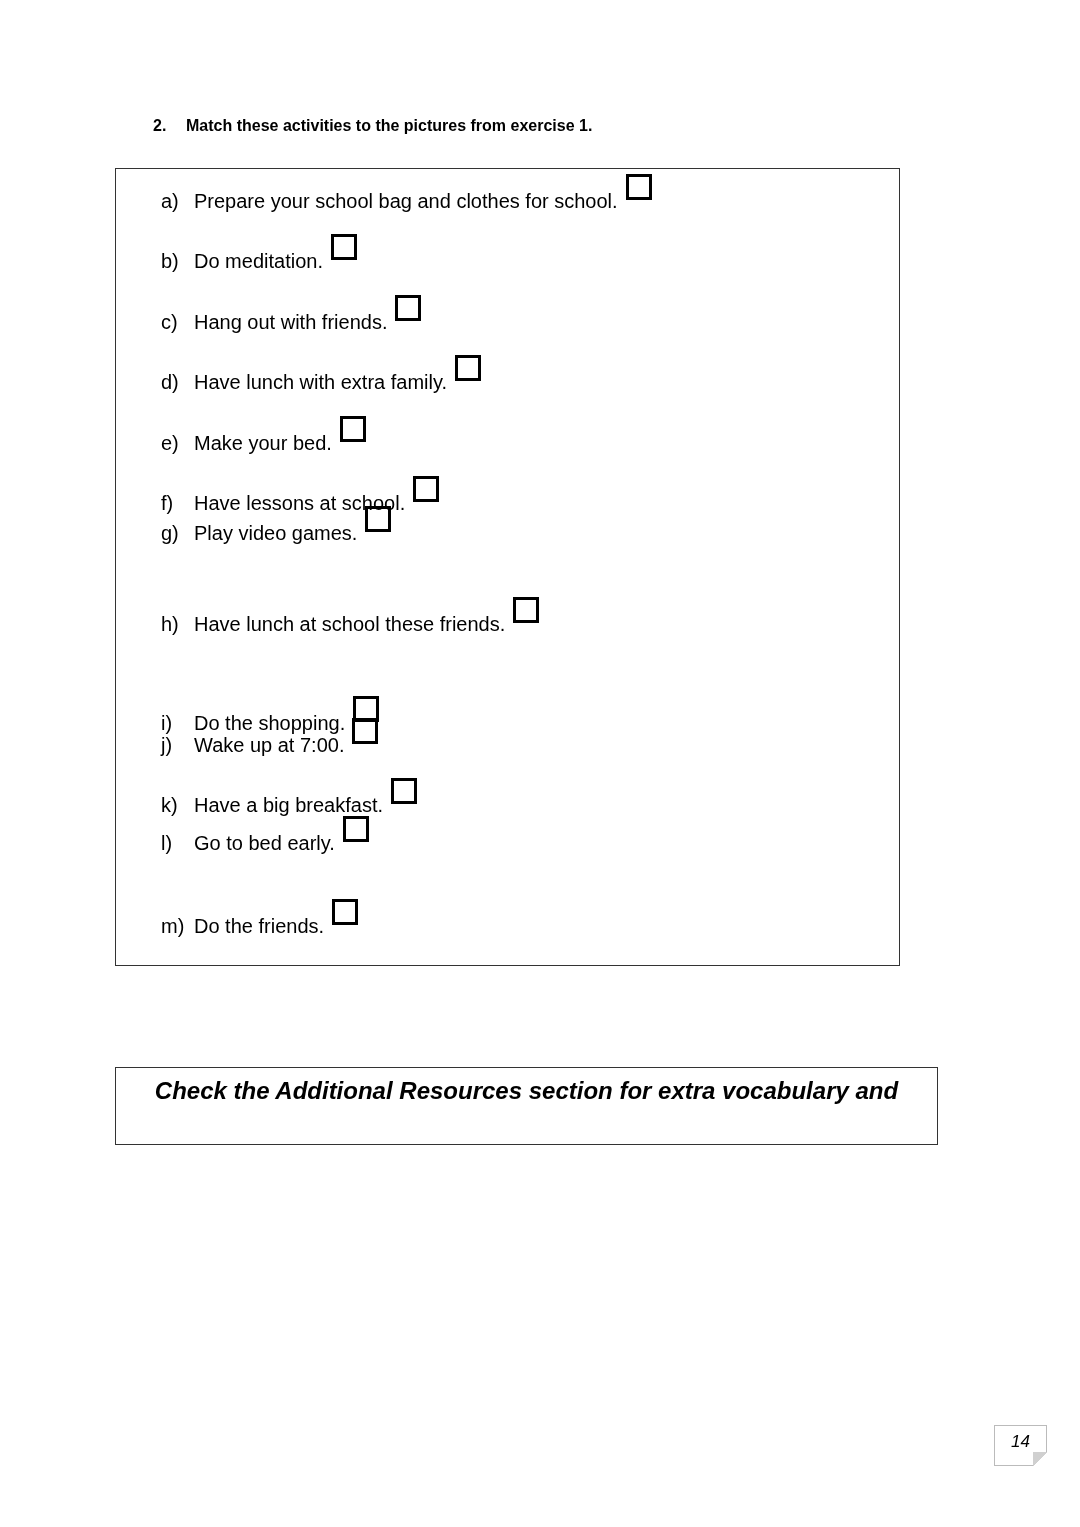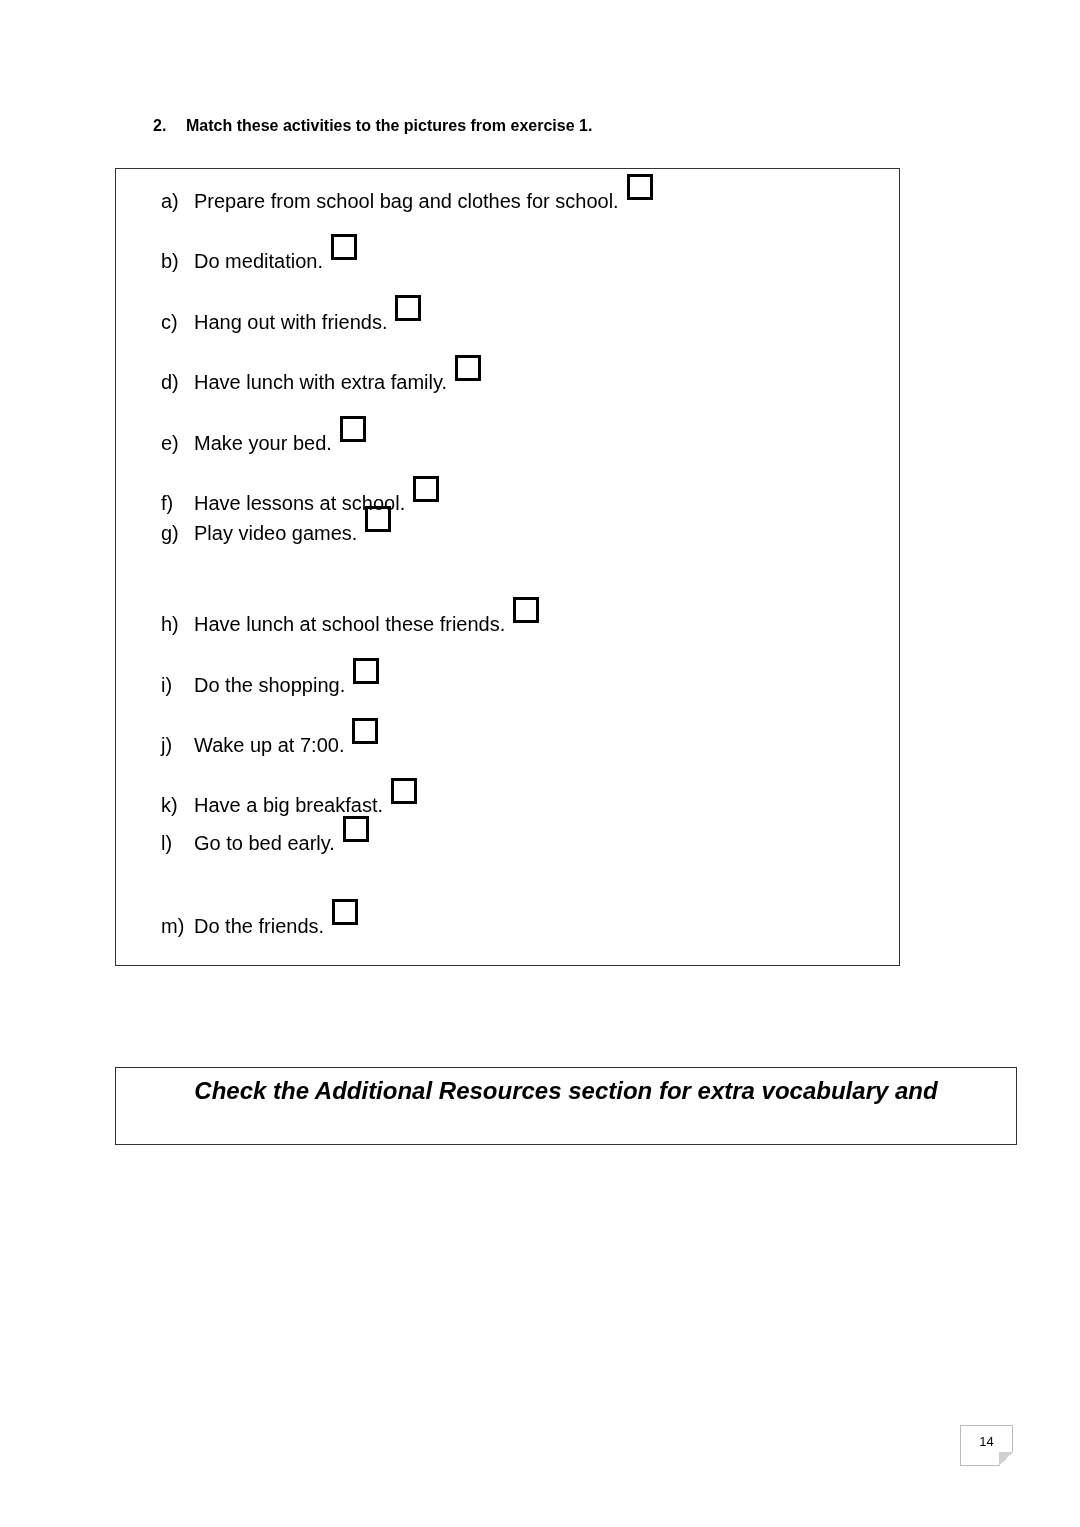--- a/index.html
+++ b/index.html
@@ -6,48 +6,48 @@
   body { width:1080px; height:1527px; position:relative; overflow:hidden;
          font-family:"Liberation Sans", sans-serif; color:#000; }
   .heading { position:absolute; left:153px; top:117px; font-size:16px; font-weight:bold; white-space:nowrap; }
   .heading .num { display:inline-block; width:33px; }
   .exercise-box { position:absolute; left:115px; top:168px; width:785px; height:798px;
                   border:1.5px solid #333; box-sizing:border-box; }
   .item { position:absolute; left:161px; font-size:20px; white-space:nowrap; height:30px; line-height:30px; }
   .item .letter { display:inline-block; width:33px; }
   .item .checkbox { display:inline-block; width:20px; height:20px; border:3px solid #000;
                     vertical-align:top; margin-left:8px; margin-top:-12px; box-sizing:content-box; }
-  .note-box { position:absolute; left:115px; top:1067px; width:902px; height:78px;
+  .note-box { position:absolute; left:115px; top:1067px; width:823px; height:78px;
               border:1.5px solid #333; box-sizing:border-box; text-align:center;
               font-size:24px; font-weight:bold; font-style:italic; line-height:29px; padding-top:8px; }
   .note-box .excl { font-weight:normal; }
-  .page-num { position:absolute; left:960px; top:1425px; width:53px; height:41px;
-              border:1px solid #bbb; box-sizing:border-box; font-size:13px; text-align:center;
-              line-height:32px; }
+  .page-num { position:absolute; left:994px; top:1425px; width:53px; height:41px;
+              border:1px solid #bbb; box-sizing:border-box; font-size:17px; text-align:center;
+              line-height:32px;font-style:italic; }
   .page-num .fold { position:absolute; right:-1px; bottom:-1px; width:14px; height:14px;
                     background:linear-gradient(135deg, #d0d0d0 50%, #ffffff 50%); }
 </style>
 </head>
 <body>
 
 <div class="heading">
   <span class="num">2.</span><span>Match these activities to the pictures from exercise 1.</span>
 </div>
 
 <div class="exercise-box"></div>
 
-<div class="item" style="top:186px"><span class="letter">a)</span><span>Prepare from school bag and clothes for school.</span><span class="checkbox"></span></div>
+<div class="item" style="top:186px"><span class="letter">a)</span><span>Prepare your school bag and clothes for school.</span><span class="checkbox"></span></div>
 <div class="item" style="top:246px"><span class="letter">b)</span><span>Do meditation.</span><span class="checkbox"></span></div>
 <div class="item" style="top:307px"><span class="letter">c)</span><span>Hang out with friends.</span><span class="checkbox"></span></div>
 <div class="item" style="top:367px"><span class="letter">d)</span><span>Have lunch with extra family.</span><span class="checkbox"></span></div>
 <div class="item" style="top:428px"><span class="letter">e)</span><span>Make your bed.</span><span class="checkbox"></span></div>
 <div class="item" style="top:488px"><span class="letter">f)</span><span>Have lessons at school.</span><span class="checkbox"></span></div>
 <div class="item" style="top:518px"><span class="letter">g)</span><span>Play video games.</span><span class="checkbox"></span></div>
 <div class="item" style="top:609px"><span class="letter">h)</span><span>Have lunch at school these friends.</span><span class="checkbox"></span></div>
-<div class="item" style="top:670px"><span class="letter">i)</span><span>Do the shopping.</span><span class="checkbox"></span></div>
+<div class="item" style="top:708px"><span class="letter">i)</span><span>Do the shopping.</span><span class="checkbox"></span></div>
 <div class="item" style="top:730px"><span class="letter">j)</span><span>Wake up at 7:00.</span><span class="checkbox"></span></div>
 <div class="item" style="top:790px"><span class="letter">k)</span><span>Have a big breakfast.</span><span class="checkbox"></span></div>
 <div class="item" style="top:828px"><span class="letter">l)</span><span>Go to bed early.</span><span class="checkbox"></span></div>
 <div class="item" style="top:911px"><span class="letter">m)</span><span>Do the friends.</span><span class="checkbox"></span></div>
 
 <div class="note-box">
   <div>Check the Additional Resources section for extra vocabulary and</div>
 </div>
 
 <div class="page-num">

